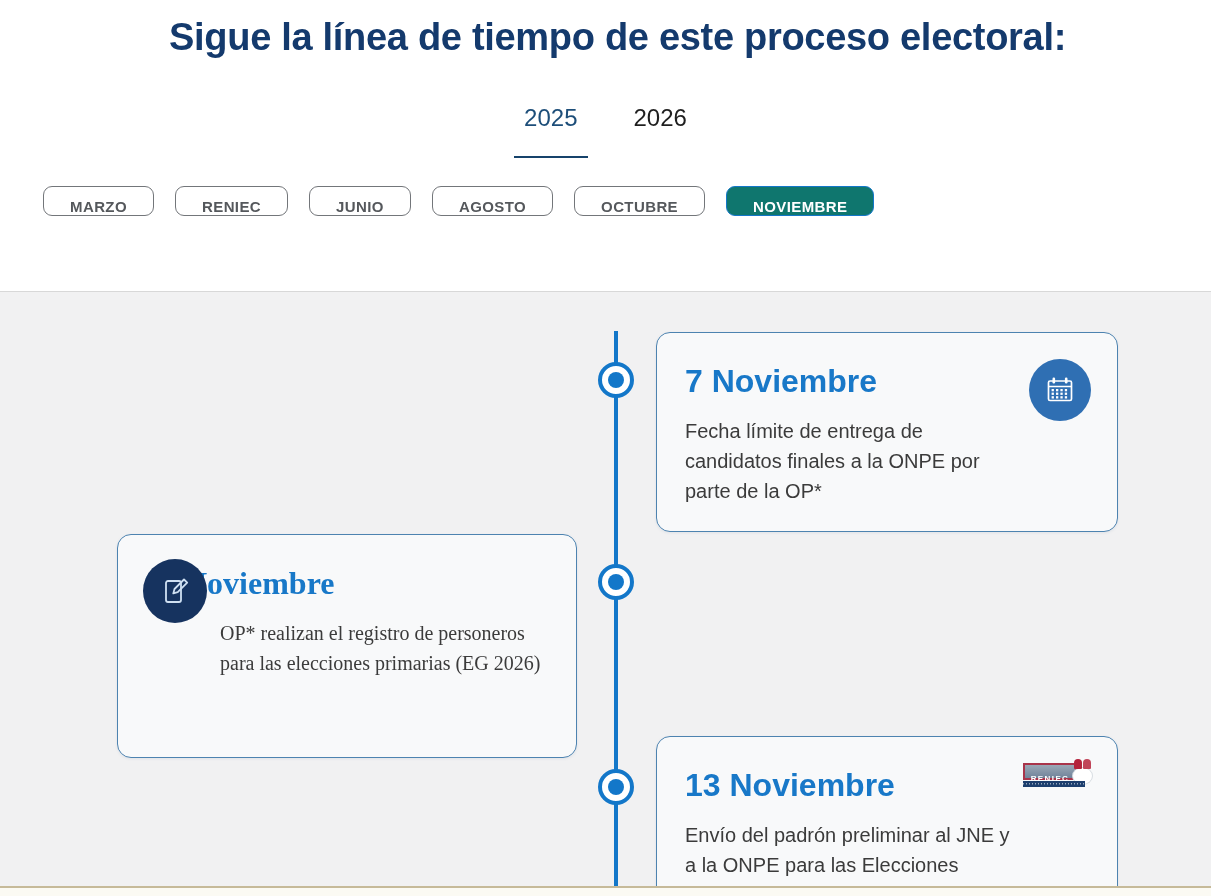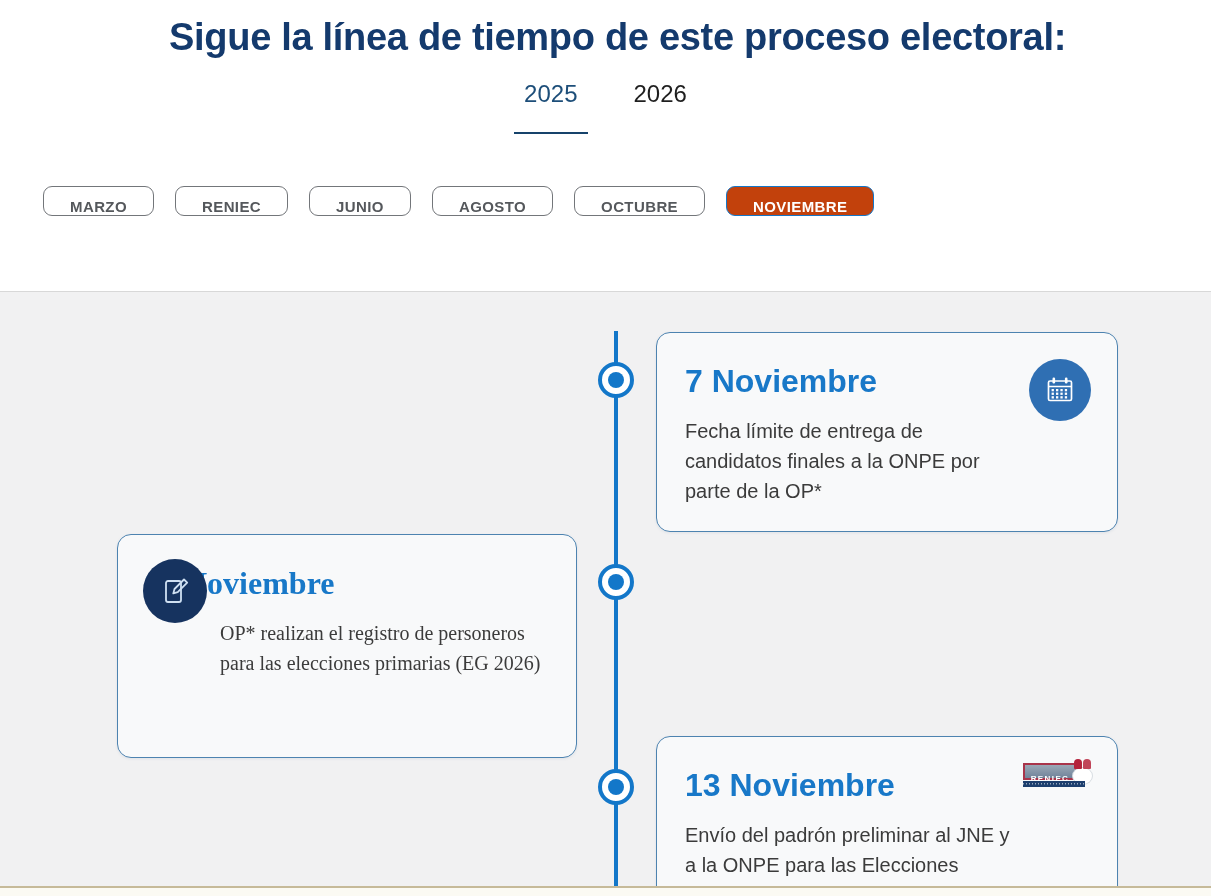--- a/index.html
+++ b/index.html
@@ -9,21 +9,21 @@
     font-family:"Liberation Sans", sans-serif;
   }
   
   .page-title{
     position:absolute;top:4px;left:0;width:100%;
     text-align:center;font-size:38px;font-weight:800;
     color:#143a6d;letter-spacing:-0.3px;margin:12px;
   }
   
   .year-tabs{
-    position:absolute;top:80px;left:0;width:100%;
+    position:absolute;top:104px;left:0;width:100%;
     display:flex;justify-content:center;gap:44px;
   }
   .year-tab{
     background:none;border:none;cursor:pointer;
     font-family:inherit;font-size:24px;color:#1f1f1f;
     padding:0 6px 26px 6px;position:relative;
   }
   .year-tab.active{color:#1d4e79;}
   .year-tab.active::after{
     content:"";position:absolute;left:-4px;right:-4px;bottom:0;
@@ -34,21 +34,21 @@
     position:absolute;top:186px;left:43px;
     display:flex;gap:21px;white-space:nowrap;
   }
   .month-btn{
     height:30px;padding:0 26px;box-sizing:border-box;
     background:#ffffff;border:1px solid #73767a;border-radius:9px;
     font-family:inherit;font-size:15px;font-weight:bold;color:#55585c;
     letter-spacing:0.4px;cursor:pointer;line-height:40px;
   }
   .month-btn.active{
-    background:#c2410c;border-color:#1377c9;color:#ffffff;
+    background:#0f766e;border-color:#1377c9;color:#ffffff;
   }
   
   .timeline-section{
     position:absolute;top:291px;left:0;width:1211px;height:597px;
     background:#f1f1f2;border-top:1px solid #d8d8d8;box-sizing:border-box;
   }
   .t-line{
     position:absolute;left:614px;top:39px;bottom:0;width:4px;
     background:#1377c9;
   }

